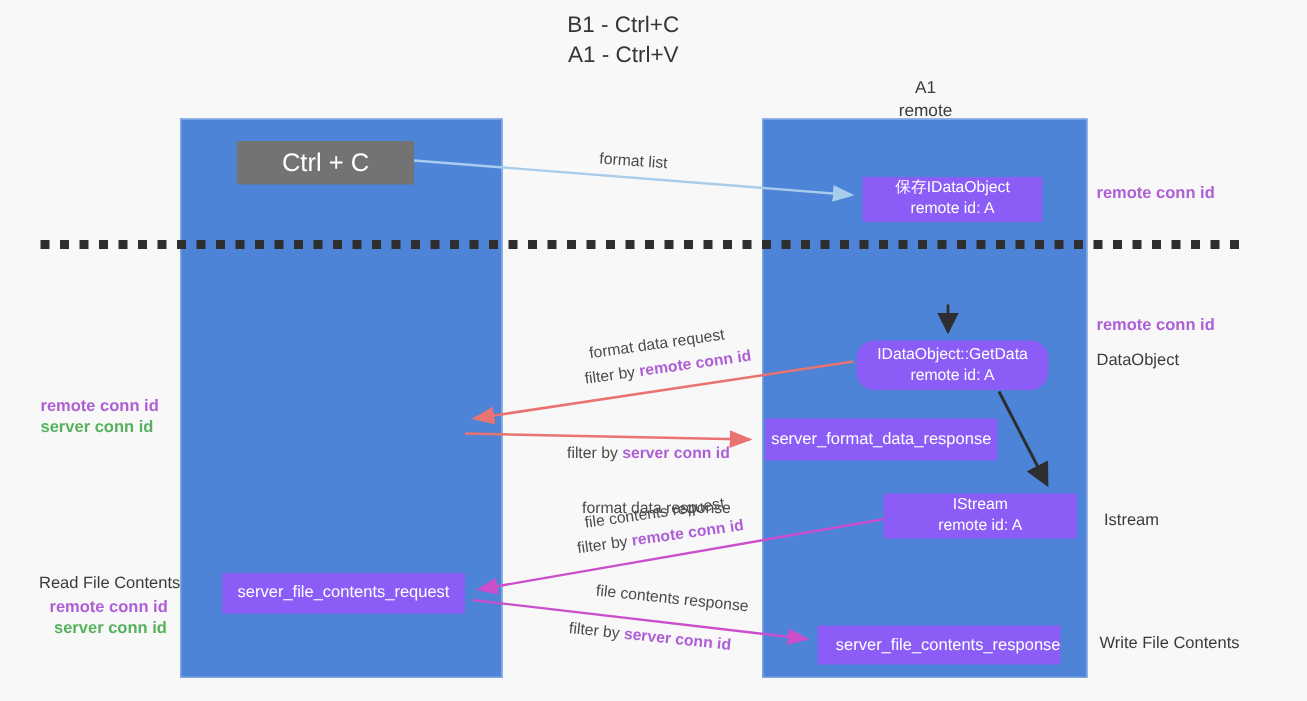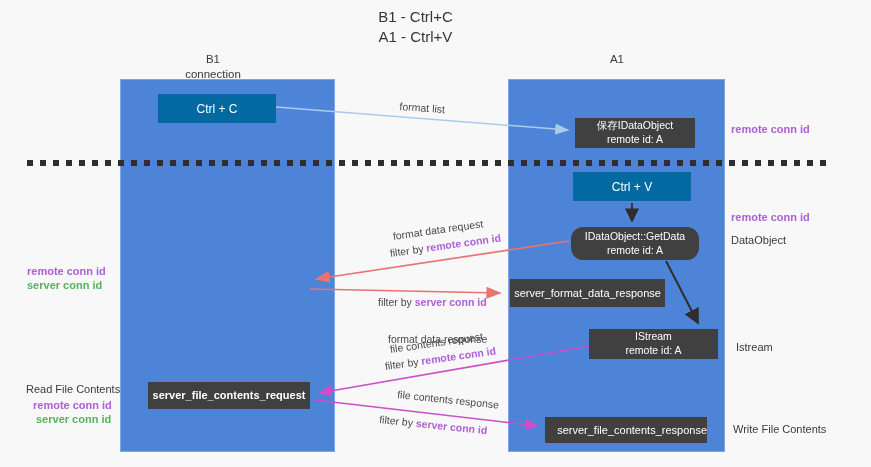--- a/index.html
+++ b/index.html
@@ -8,46 +8,43 @@
     background:#f8f8f8;
     font-family:"Liberation Sans","DejaVu Sans",sans-serif;
     color:#3a3a3a;
   }
   .abs{position:absolute;}
   .title{left:0;right:0;top:7px;text-align:center;font-size:15px;line-height:1.35;color:#363636;}
   .col-header{text-align:center;font-size:11.5px;line-height:1.3;color:#3a3a3a;}
   .lane{background:#4d84d8;border:1px solid #7da6e3;box-sizing:border-box;}
   .box{box-sizing:border-box;display:flex;flex-direction:column;align-items:center;justify-content:center;
        color:#fff;text-align:center;z-index:3;}
-  .green{background:#0369a1;font-size:12px;}
-  .orange{background:#404040;font-size:10.5px;line-height:1.3;}
+  .green{background:#737373;font-size:17px;}
+  .orange{background:#8b5cf6;font-size:10.5px;line-height:1.3;}
   .orange.single{font-size:11px;}
   .side-label{font-size:11px;white-space:nowrap;}
   .dark{color:#3a3a3a;}
   .purple{color:#ae5fd6;font-weight:bold;}
   .greenlbl{color:#56b25c;font-weight:bold;}
   .arrow-label{font-size:10.5px;color:#4a4a4a;white-space:nowrap;transform-origin:0 0;z-index:4;}
   svg.overlay{position:absolute;left:0;top:0;z-index:2;pointer-events:none;}
 </style>
 </head>
 <body>
 
 <div class="canvas">
 
   <div class="abs title">
     <div>B1 - Ctrl+C</div>
     <div>A1 - Ctrl+V</div>
   </div>
 
-  <div class="abs col-header" style="left:153px;top:52px;width:120px;">
-    <div>B1</div>
-    <div>connection</div>
-  </div>
   <div class="abs col-header" style="left:557px;top:52px;width:120px;">
     <div>A1</div>
+    <div>remote</div>
   </div>
 
   <div class="abs lane" style="left:120px;top:79px;width:215px;height:373px;"></div>
   <div class="abs lane" style="left:508px;top:79px;width:217px;height:373px;"></div>
 
   <svg class="overlay" width="871" height="467" viewBox="0 0 871 467">
     <defs>
       <marker id="ah-blue" markerWidth="9" markerHeight="7" refX="8" refY="3.5" orient="auto">
         <path d="M0,0 L9,3.5 L0,7 z" fill="#a8ccec"></path>
       </marker>
@@ -81,40 +78,37 @@
 
   <div class="abs box green" style="left:158px;top:94px;width:118px;height:29px;">
     <span>Ctrl + C</span>
   </div>
 
   <div class="abs box orange" style="left:575px;top:118px;width:120px;height:30px;">
     <span>保存IDataObject</span>
     <span>remote id: A</span>
   </div>
 
-  <div class="abs box green" style="left:573px;top:172px;width:118px;height:29px;">
-    <span>Ctrl + V</span>
-  </div>
 
   <div class="abs box orange" style="left:571px;top:227px;width:128px;height:33px;border-radius:12px;">
     <span>IDataObject::GetData</span>
     <span>remote id: A</span>
   </div>
 
 
   <div class="abs box orange single" style="left:510px;top:279px;width:155px;height:28px;">
     <span>server_format_data_response</span>
   </div>
 
   <div class="abs box orange" style="left:589px;top:329px;width:129px;height:30px;">
     <span>IStream</span>
     <span>remote id: A</span>
   </div>
 
-  <div class="abs box orange single" style="left:148px;top:382px;width:162px;height:27px;font-weight:bold;">
+  <div class="abs box orange single" style="left:148px;top:382px;width:162px;height:27px;">
     <span>server_file_contents_request</span>
   </div>
 
   <div class="abs box orange single" style="left:545px;top:417px;width:162px;height:26px;align-items:flex-end;">
     <span>server_file_contents_response</span>
   </div>
 
   <div class="abs arrow-label" style="left:400px;top:100px;transform:rotate(4deg);">format list</div>
 
   <div class="abs arrow-label" style="left:392px;top:230px;transform:rotate(-8deg);">format data request</div>

